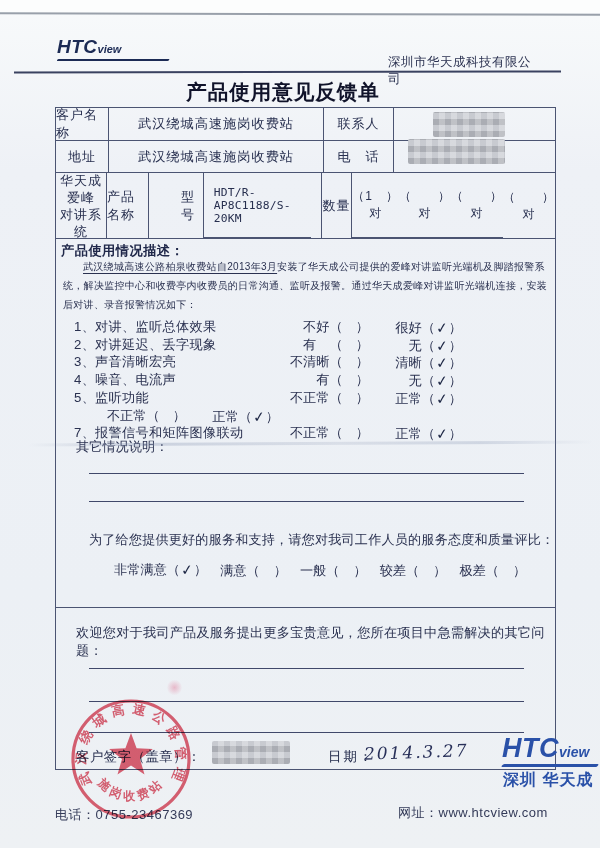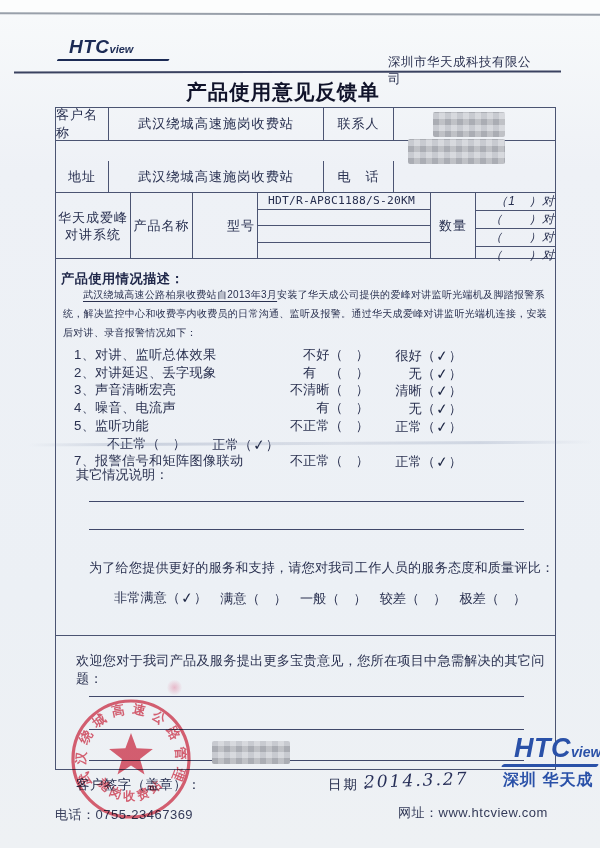--- a/index.html
+++ b/index.html
@@ -5,45 +5,45 @@
   * { margin:0; padding:0; box-sizing:border-box; }
   html,body { width:600px; height:848px; }
   body { font-family:"Liberation Sans","DejaVu Sans",sans-serif; background:#fdfdfe; color:#2a3150; }
   .paper { position:relative; width:600px; height:848px; overflow:hidden;
            background:linear-gradient(180deg,#f8fafb 0%,#eef1f6 20%,#ecf0f5 70%,#eef1f4 100%); }
   .scan-top { position:absolute; left:0; top:0; width:600px; height:13px; background:#fcfdfd; }
   .scan-edge { position:absolute; left:0; top:13px; width:600px; height:1.5px; background:#99a0aa; transform:rotate(.12deg); }
 
   
   .logo-top { position:absolute; left:57px; top:36px; color:#1c2b55; }
-  .logo-htc { font-size:19px; font-weight:bold; font-style:italic; letter-spacing:.5px;margin-left:12px; }
+  .logo-htc { font-size:19px; font-weight:bold; font-style:italic; letter-spacing:.5px; }
   .logo-view { font-size:11px; font-weight:bold; font-style:italic; }
   .logo-swoosh { margin-top:1px; width:112px; height:2.4px; background:#1c2b55; transform:skewX(-35deg); border-radius:2px; }
   .company-top { position:absolute; left:388px; top:54px; width:155px; font-size:12.5px; color:#2a3150; letter-spacing:.5px; }
   .header-rule { position:absolute; left:14px; top:71px; width:547px; height:1.8px; background:#3a4260; transform:rotate(-.1deg); }
   .form-title { position:absolute; left:0; top:78px; width:566px; text-align:center; font-size:20.5px; font-weight:bold; color:#10132a; letter-spacing:1px; }
 
   
   .form-box { position:absolute; left:55px; top:107px; width:501px; height:663px; border:1.5px solid #4b5472; }
   .row { display:flex; border-bottom:1.4px solid #4b5472; }
-  .row1 { height:33px; } .row2 { height:32px;margin-top:20px; } .row3 { height:66px; }
+  .row1 { height:33px; } .row2 { height:32px; } .row3 { height:66px; }
   .cell { display:flex; align-items:center; justify-content:center; font-size:13px; letter-spacing:1px; color:#272f4f; }
   .cell-br { border-right:1.4px solid #4b5472; }
   .w-lab1 { width:53px; } .w-val1 { width:215px; } .w-lab2 { width:70px; } .w-rest { flex:1; }
   .w-plab { width:62px; } .w-pname { width:75px; } .w-model-lab { width:33px;margin-left:32px; } .w-model { width:173px; } .w-qty-lab { width:45px; } .w-qty { flex:1; }
   .val-text { font-size:13.2px; letter-spacing:1px; }
   .pname-text { text-align:center; line-height:17px; font-size:13px; }
-  .subcol { display:flex; flex-direction:column; }
+  .subcol { display:flex; flex-direction:row; }
   .subrow { flex:1; display:flex; align-items:center; }
   .subrow:not(:last-child){ border-bottom:1.3px solid #4b5472; }
   .model-text { padding-left:10px; font-family:"DejaVu Sans Mono","Liberation Mono",monospace; font-size:11.3px; letter-spacing:.2px; color:#272f4f; }
-  .qty-text { width:100%; text-align:right; font-size:12px; letter-spacing:1px; color:#272f4f;font-style:italic; }
-
-  
-  .sec-usage { position:relative; height:369px; border-bottom:1.4px solid #4b5472;margin-top:8px; }
+  .qty-text { width:100%; text-align:center; font-size:12px; letter-spacing:1px; color:#272f4f; }
+
+  
+  .sec-usage { position:relative; height:369px; border-bottom:1.4px solid #4b5472; }
   .sec-title { position:absolute; left:5px; top:3px; font-size:13.2px; font-weight:bold; color:#20284a; letter-spacing:.5px; }
   .usage-para { position:absolute; left:7px; top:19px; width:486px; font-size:10px; line-height:18.8px; text-indent:2em; color:#2a3150; letter-spacing:.3px; }
   .usage-para u { text-underline-offset:3px; }
   .chk-list { position:absolute; left:18px; top:80px; width:388px; }
   .chk-row { display:flex; font-size:13.2px; line-height:16.7px; color:#2a3150; }
   .chk-label { flex:1; letter-spacing:.3px; }
   .chk-neg { width:112px; text-align:right; }
   .chk-pos { width:93px; text-align:right; white-space:nowrap; }
   .check { display:inline-block; width:14px; text-align:center; font-size:14.5px; font-weight:600; color:#1e2745; transform:rotate(-6deg) translateY(1px); }
   .other-label { position:absolute; left:20px; top:199px; font-size:13.2px; color:#2a3150; }

